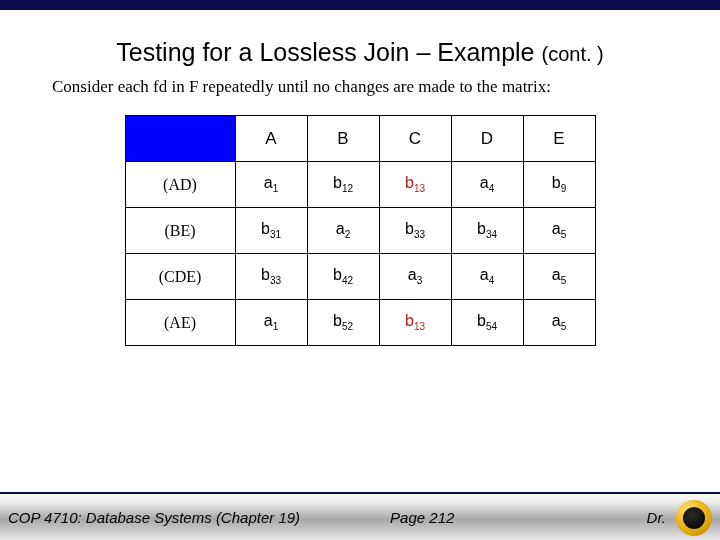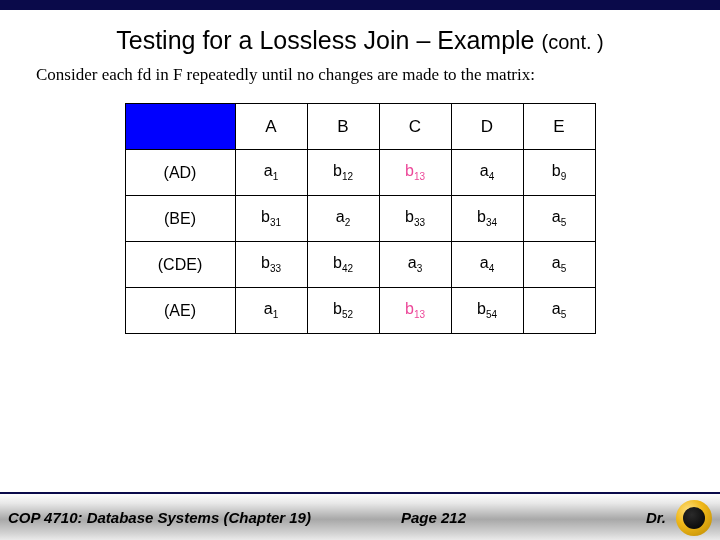--- a/index.html
+++ b/index.html
@@ -15,32 +15,34 @@
     width: 100%;
     height: 10px;
     background: #0a0a4a;
   }
   .title {
     text-align: center;
     font-size: 25px;
     color: #000;
     padding: 16px 20px 10px;
     font-weight: normal;
+    margin-top: 12px;
   }
   .cont {
     font-size: 20px;
   }
   .content {
     padding: 0 36px;
     font-family: "Times New Roman", Times, serif;
     font-size: 17px;
     color: #000;
   }
   .para1 {
     margin-bottom: 18px;
+    margin-left: 16px;
   }
   .para2 {
     margin-bottom: 14px;
   }
   .sub { font-size: 11px; vertical-align: sub; }
   .arrow { font-family: Arial, sans-serif; }
   .table-wrap {
     display: flex;
     justify-content: center;
     margin-top: 6px;
@@ -53,45 +55,45 @@
     border: 1.5px solid #000;
     text-align: center;
     padding: 10px 4px;
     font-size: 16px;
     font-weight: normal;
     width: 72px;
     height: 46px;
   }
   .row-label {
     width: 110px;
-    font-family: Liberation Sans, sans-serif;
+    font-family: Liberation Serif, serif;
   }
   .corner {
     background: #0000ff;
     border: 1.5px solid #000;
   }
   .col-head {
     font-size: 17px;
   }
-  .red { color: #ec4899; }
+  .red { color: #b91c1c; }
   .cellsub { font-size: 10px; vertical-align: sub; }
   .footer {
     position: absolute;
     left: 0;
     bottom: 0;
     width: 100%;
     height: 48px;
     background: linear-gradient(180deg, #fdfdfd 0%, #e8e8e8 20%, #a8a8a8 55%, #d2d2d2 85%, #eaeaea 100%);
     border-top: 2px solid #0a0a4a;
     display: flex;
     align-items: center;
     font-family: Arial, sans-serif;
     font-size: 15px;
     font-style: italic;
-    font-weight: bold;
+    font-weight: normal;
     color: #000;
     padding-left: 8px;
   }
   .footer-left { flex: 0 0 auto; }
   .footer-mid { margin-left: 90px; }
   .footer-right { position: absolute; right: 54px; margin-left: 48px; }
   .logo {
     position: absolute;
     right: 8px;
     bottom: 4px;

